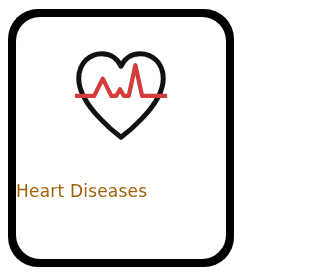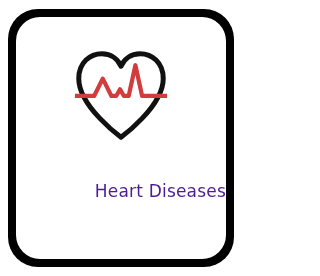--- a/index.html
+++ b/index.html
@@ -63,26 +63,26 @@
     width: 96px;
     height: 96px;
     overflow: visible;
   }
 
   #card-label {
     position: absolute;
     left: 0;
     right: 0;
     top: 163px;
-    text-align: right;
+    text-align: left;
     font-family: "DejaVu Sans", sans-serif;
     font-size: 17px;
     font-weight: 500;
     letter-spacing: 0.2px;
-    color: #4c1d95;
+    color: #a16207;
     line-height: 22px;
     white-space: nowrap;
   }
 </style>
 </head>
 <body>
 
 <div id="frame">
 
   <div id="card-border"></div>

